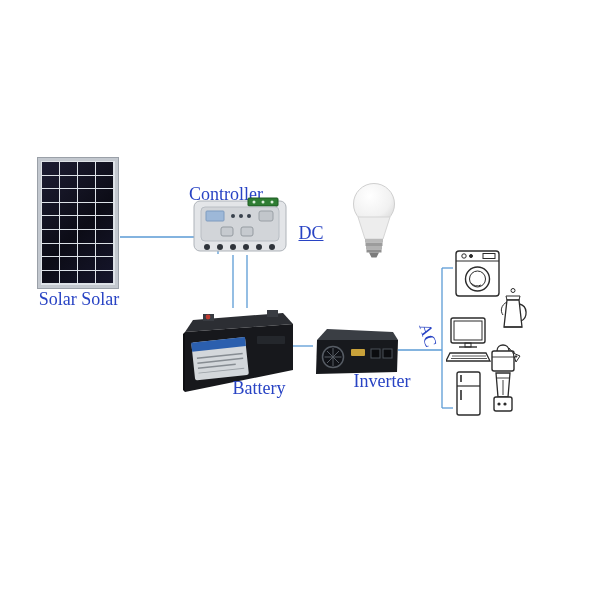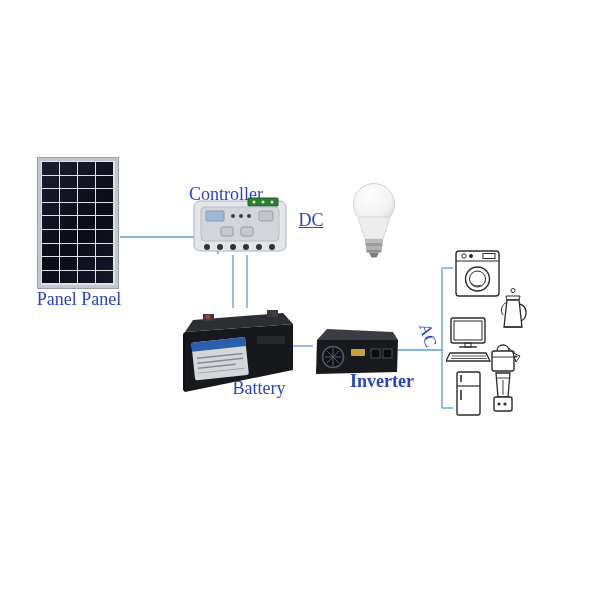--- a/index.html
+++ b/index.html
@@ -47,21 +47,21 @@
     <path class="wire" d="M442,268 L442,408"></path>
     <path class="wire" d="M442,268 L453,268"></path>
     <path class="wire" d="M442,408 L453,408"></path>
   </svg>
 
   <div class="abs" style="left:38px;top:158px;">
     <div class="sp-frame">
       <div class="sp-grid"></div>
     </div>
   </div>
-  <div class="abs label" style="left:24px;top:290px;width:110px;">Panel Panel</div>
+  <div class="abs label" style="left:24px;top:290px;width:110px;">Solar Solar</div>
 
   <div class="abs label" style="left:176px;top:166px;width:100px;margin-top:19px;">Controller</div>
   <div class="abs" style="left:193px;top:197px;">
     <svg width="94" height="58" viewBox="0 0 94 58">
       <rect x="1" y="4" width="92" height="50" rx="6" fill="#e3e5e8" stroke="#aeb3b9"></rect>
       <rect x="55" y="1" width="30" height="8" rx="1" fill="#2e7d33" stroke="#1d5a22"></rect>
       <circle cx="61" cy="5" r="1.5" fill="#d9efd9"></circle>
       <circle cx="70" cy="5" r="1.5" fill="#d9efd9"></circle>
       <circle cx="79" cy="5" r="1.5" fill="#d9efd9"></circle>
       <rect x="8" y="10" width="78" height="34" rx="4" fill="#d2d5d9" stroke="#b9bec4"></rect>
@@ -76,21 +76,21 @@
         <circle cx="14" cy="50" r="3"></circle>
           <circle cx="27" cy="50" r="3"></circle>
           <circle cx="40" cy="50" r="3"></circle>
         <circle cx="53" cy="50" r="3"></circle>
           <circle cx="66" cy="50" r="3"></circle>
           <circle cx="79" cy="50" r="3"></circle>
       </g>
     </svg>
   </div>
 
-  <div class="abs label" style="left:293px;top:211px;width:36px;text-decoration:underline;">DC</div>
+  <div class="abs label" style="left:293px;top:224px;width:36px;text-decoration:underline;">DC</div>
   <div class="abs" style="left:350px;top:183px;">
     <svg width="48" height="76" viewBox="0 0 48 76">
       <defs>
         <radialGradient id="bulbg" cx="40%" cy="30%" r="80%">
           <stop offset="0%" stop-color="#ffffff"></stop>
           <stop offset="65%" stop-color="#f1f1f1"></stop>
           <stop offset="100%" stop-color="#d7d7d7"></stop>
         </radialGradient>
       </defs>
       <circle cx="24" cy="21" r="20.5" fill="url(#bulbg)" stroke="#cfcfcf"></circle>
@@ -133,21 +133,21 @@
         <line x1="20" y1="20" x2="20" y2="38"></line>
         <line x1="11.5" y1="29" x2="28.5" y2="29"></line>
         <line x1="14" y1="23" x2="26" y2="35"></line>
         <line x1="26" y1="23" x2="14" y2="35"></line>
       </g>
       <rect x="38" y="21" width="14" height="7" rx="1" fill="#c9a23a"></rect>
       <rect x="58" y="21" width="9" height="9" fill="#0b0c0f" stroke="#4a5058"></rect>
       <rect x="70" y="21" width="9" height="9" fill="#0b0c0f" stroke="#4a5058"></rect>
     </svg>
   </div>
-  <div class="abs label" style="left:342px;top:372px;width:80px;font-weight:bold;">Inverter</div>
+  <div class="abs label" style="left:342px;top:372px;width:80px;">Inverter</div>
 
   <div class="abs label rot-ac" style="left:407px;top:326px;width:40px;font-size:17px;">AC</div>
 
   <div class="abs" style="left:455px;top:250px;">
     <svg width="46" height="48" viewBox="0 0 46 48" fill="none" stroke="#2b2b2b">
       <rect x="1" y="1" width="43" height="45" rx="3" fill="#fff" stroke-width="1.4"></rect>
       <line x1="1" y1="11" x2="44" y2="11" stroke-width="1.2"></line>
       <circle cx="9" cy="6" r="2.2"></circle>
       <circle cx="16" cy="6" r="1.5" fill="#2b2b2b"></circle>
       <rect x="28" y="3.5" width="12" height="5"></rect>

